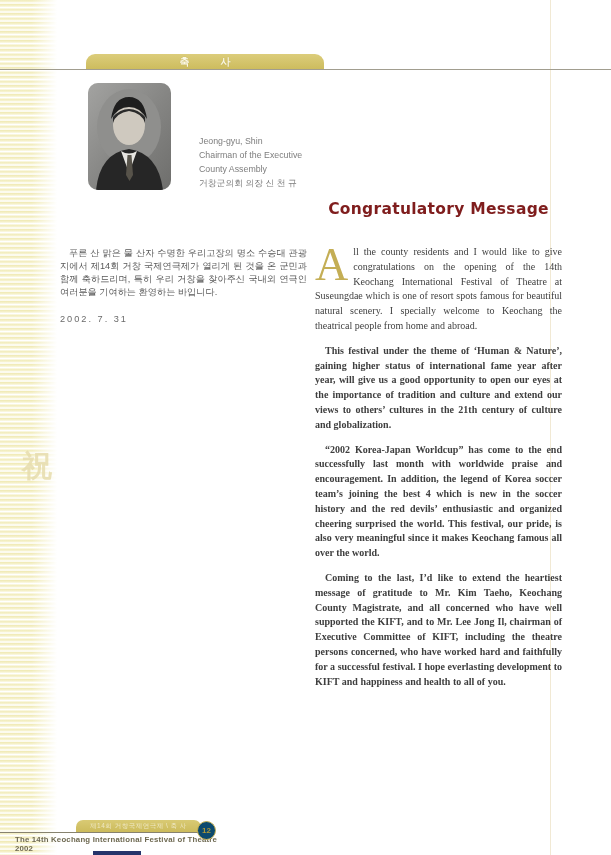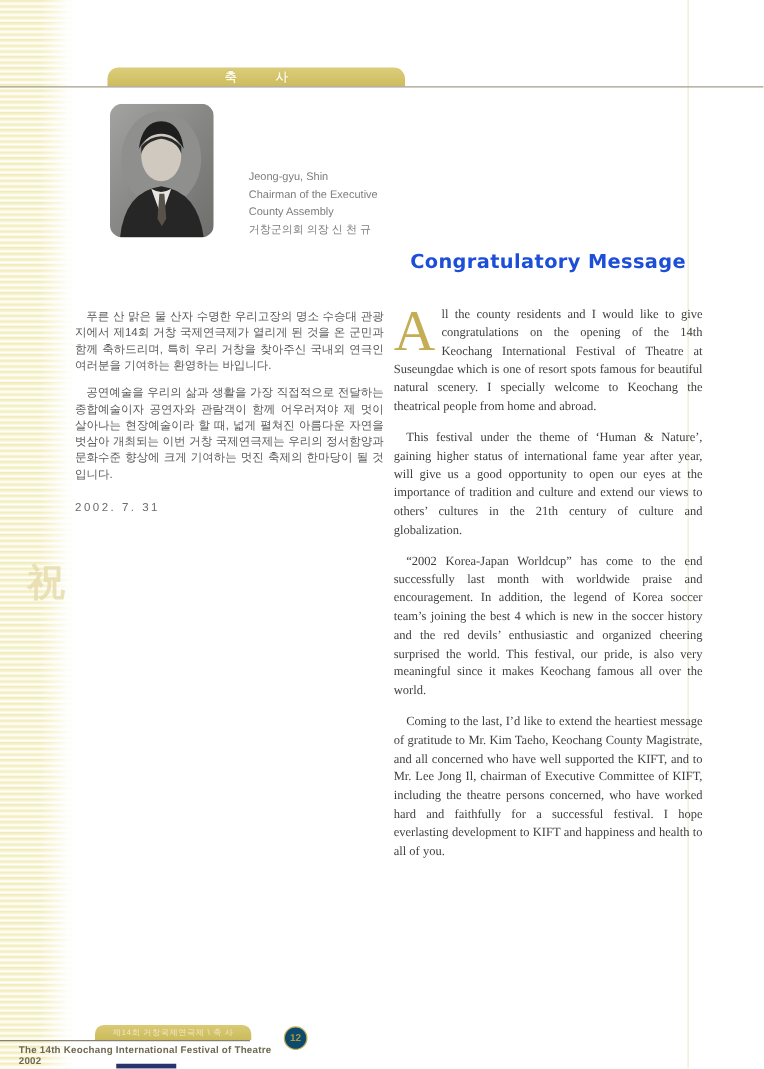--- a/index.html
+++ b/index.html
@@ -32,39 +32,39 @@
     font-family:"DejaVu Serif",serif;font-weight:bold;opacity:.85;}
 
   
   .ko-col{position:absolute;left:60px;top:247px;width:247px;color:#585858;
     font-size:9.2px;line-height:13px;text-align:justify;}
   .ko-col p{margin:0 0 9px 0;text-indent:9px;}
   .ko-date{margin-top:14px;text-align:left;padding-right:40px;letter-spacing:2px;color:#6a6a6a;}
 
   
   .en-col{position:absolute;left:315px;top:200px;width:247px;}
-  .en-title{text-align:center;font-size:15.5px;font-weight:bold;color:#1d4ed8;
+  .en-title{text-align:center;font-size:15.5px;font-weight:bold;color:#7f1d1d;
     letter-spacing:.3px;margin:0 0 27px 0;font-family:"DejaVu Sans",sans-serif;}
   .en-col p{margin:0 0 10px 0;font-family:"Liberation Serif",serif;font-size:10px;
     line-height:14.8px;color:#3e3e3e;text-align:justify;}
-  .en-col p.indent{text-indent:10px;}
+  .en-col p.indent{text-indent:10px;font-weight:bold;}
   .dropcap{float:left;font-family:"Liberation Serif",serif;font-size:46px;line-height:36px;
     color:#c4ae55;padding:2px 5px 0 0;font-weight:normal;}
 
   
   .footer-banner{position:absolute;left:76px;top:820px;width:125px;height:12px;
     background:linear-gradient(#d9ca74,#ccbb5c);border-radius:7px 7px 0 0;
     display:flex;align-items:center;justify-content:center;}
   .footer-banner span{font-size:6.5px;color:#efe8c4;letter-spacing:.5px;white-space:nowrap;}
   .footer-rule{position:absolute;left:0;top:832px;width:200px;height:1px;background:#87826f;}
   .footer-name{position:absolute;left:15px;top:835px;width:220px;font-size:7.8px;font-weight:bold;
     color:#6e6951;letter-spacing:.2px;}
   .page-circle{position:absolute;left:197px;top:821px;width:17px;height:17px;border-radius:50%;
     background:#0c4a6e;border:1.5px solid #c5b054;display:flex;align-items:center;justify-content:center;
-    font-size:8px;font-weight:bold;color:#ad9839;margin-left:30px;}
+    font-size:8px;font-weight:bold;color:#ad9839;}
   .navy-sliver{position:absolute;left:93px;top:851px;width:48px;height:4px;background:#25346b;}
 </style>
 </head>
 <body>
 
 <div id="page">
 
   <div class="stripe-band"></div>
   <div class="stripe-fade"></div>
   <div class="right-faint-line"></div>
@@ -98,21 +98,20 @@
     <div>Jeong-gyu, Shin</div>
     <div>Chairman of the Executive</div>
     <div>County Assembly</div>
     <div>거창군의회 의장 신 천 규</div>
   </div>
 
   <div class="watermark">祝</div>
 
   <div class="ko-col">
     <p>푸른 산 맑은 물 산자 수명한 우리고장의 명소 수승대 관광지에서 제14회 거창 국제연극제가 열리게 된 것을 온 군민과 함께 축하드리며, 특히 우리 거창을 찾아주신 국내외 연극인 여러분을 기여하는 환영하는 바입니다.</p>
-    <p>공연예술을 우리의 삶과 생활을 가장 직접적으로 전달하는 종합예술이자 공연자와 관람객이 함께 어우러져야 제 멋이 살아나는 현장예술이라 할 때, 넓게 펼쳐진 아름다운 자연을 벗삼아 개최되는 이번 거창 국제연극제는 우리의 정서함양과 문화수준 향상에 크게 기여하는 멋진 축제의 한마당이 될 것입니다.</p>
     <div class="ko-date">2002. 7. 31</div>
   </div>
 
   <div class="en-col">
     <h2 class="en-title">Congratulatory Message</h2>
     <p>
       <span class="dropcap">A</span><span>ll the county residents and I would like to give congratulations on the opening of the 14th Keochang International Festival of Theatre at Suseungdae which is one of resort spots famous for beautiful natural scenery. I specially welcome to Keochang the theatrical people from home and abroad.</span>
     </p>
     <p class="indent">This festival under the theme of ‘Human &amp; Nature’, gaining higher status of international fame year after year, will give us a good opportunity to open our eyes at the importance of tradition and culture and extend our views to others’ cultures in the 21th century of culture and globalization.</p>
     <p class="indent">“2002 Korea-Japan Worldcup” has come to the end successfully last month with worldwide praise and encouragement. In addition, the legend of Korea soccer team’s joining the best 4 which is new in the soccer history and the red devils’ enthusiastic and organized cheering surprised the world. This festival, our pride, is also very meaningful since it makes Keochang famous all over the world.</p>

